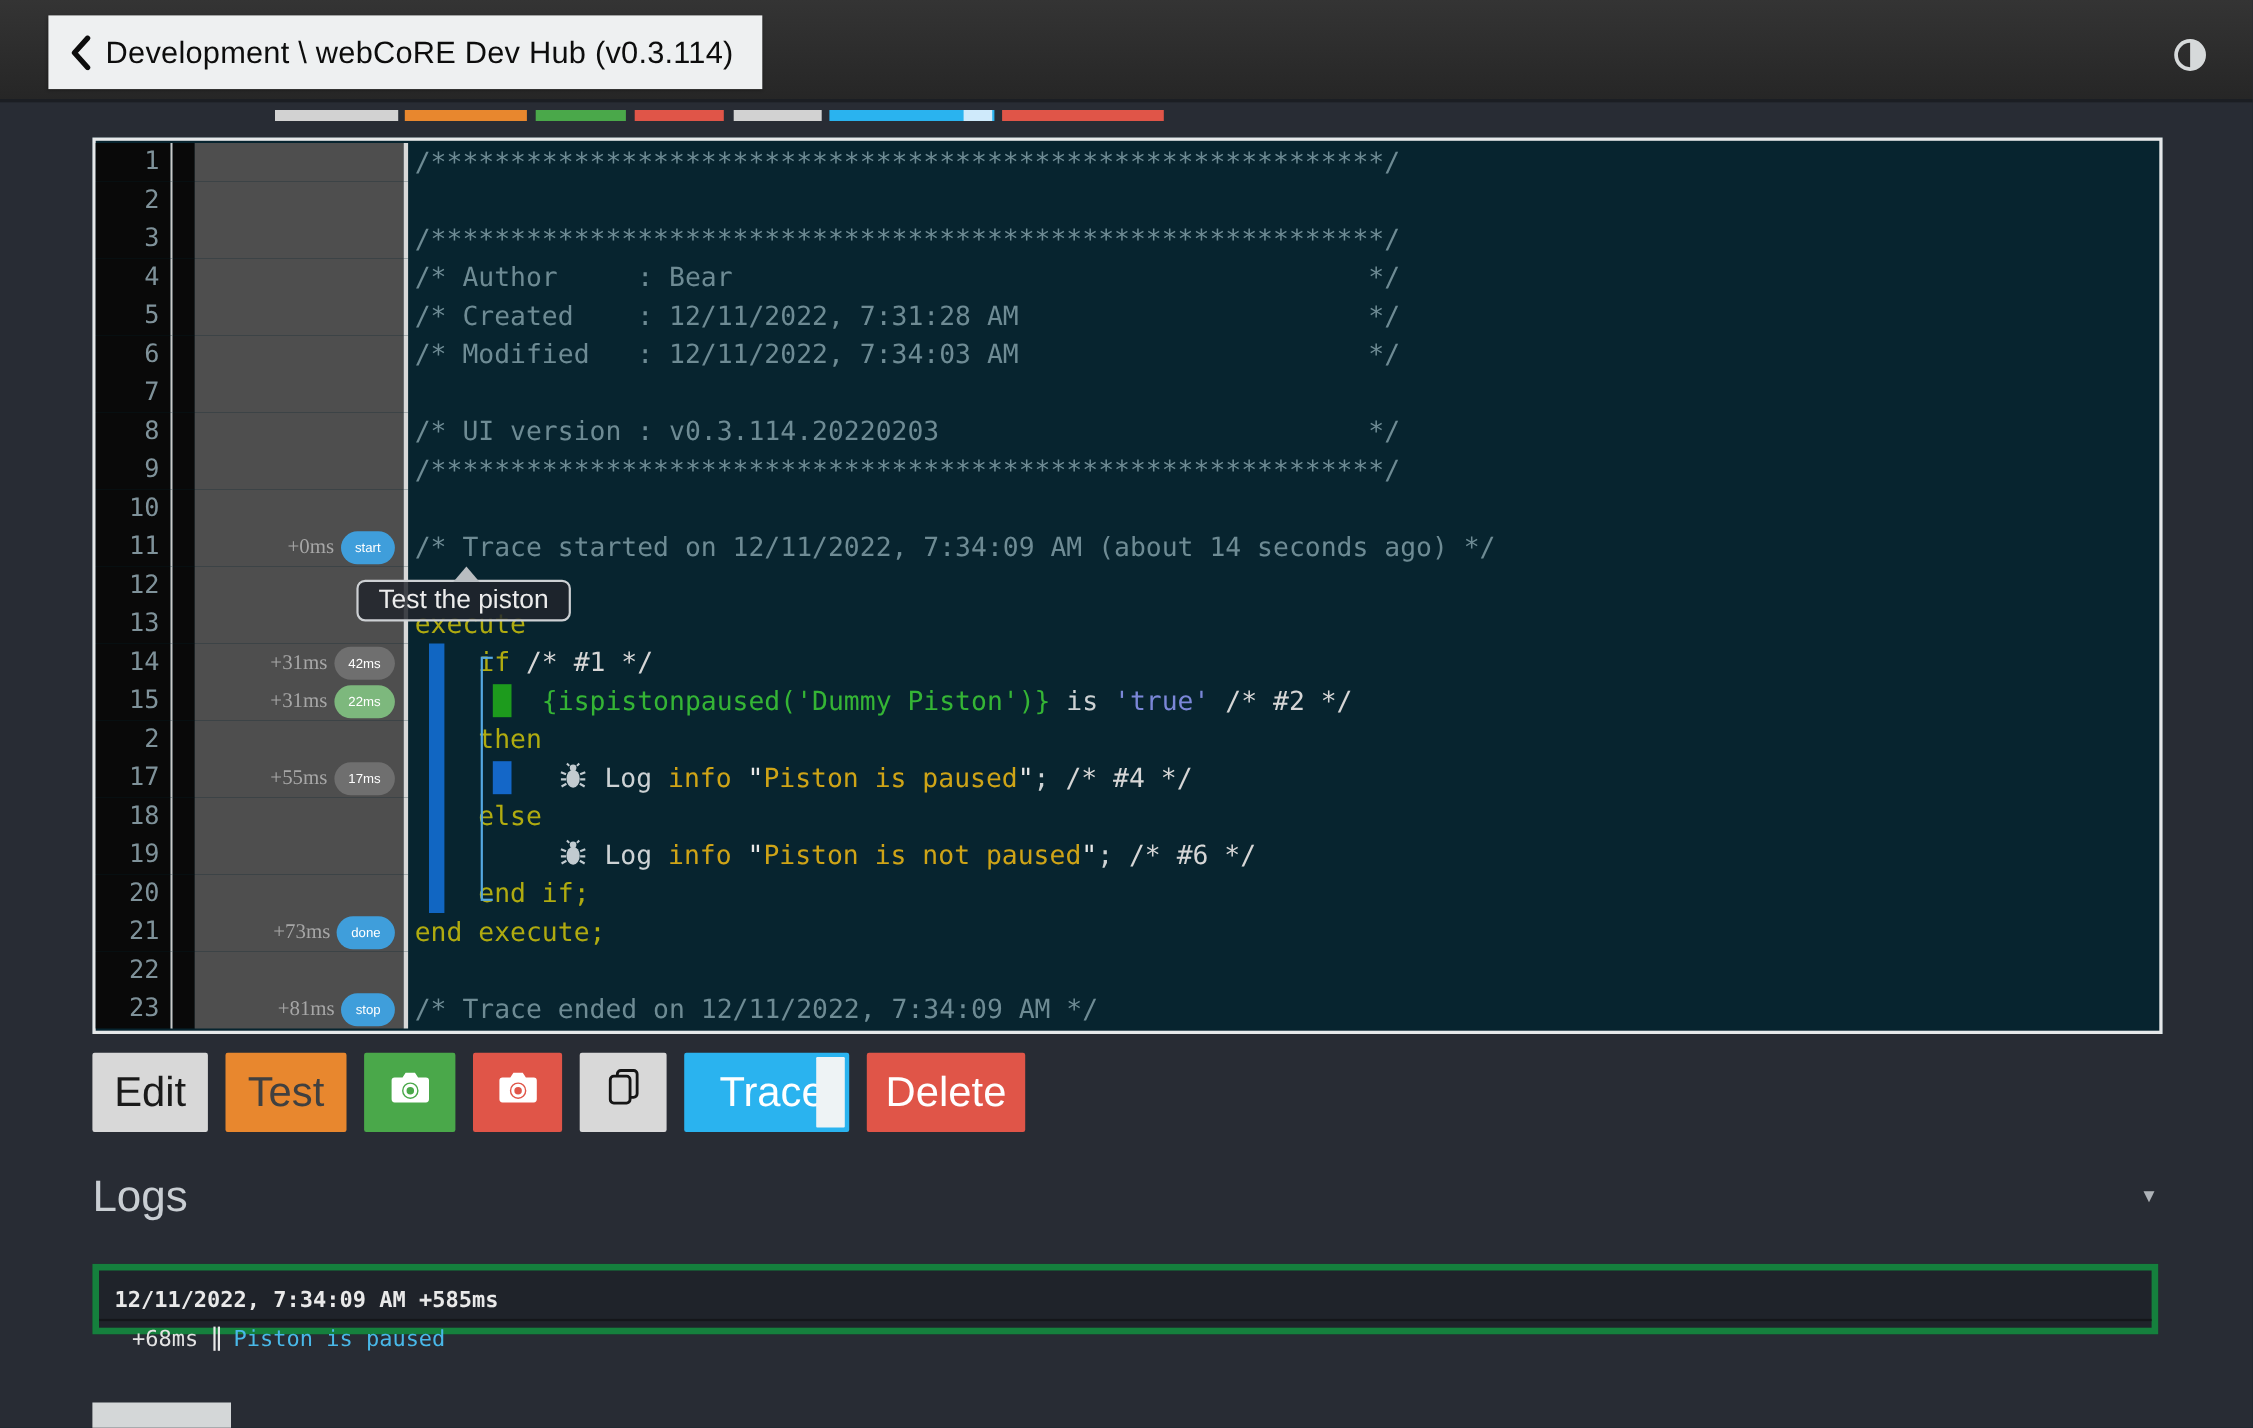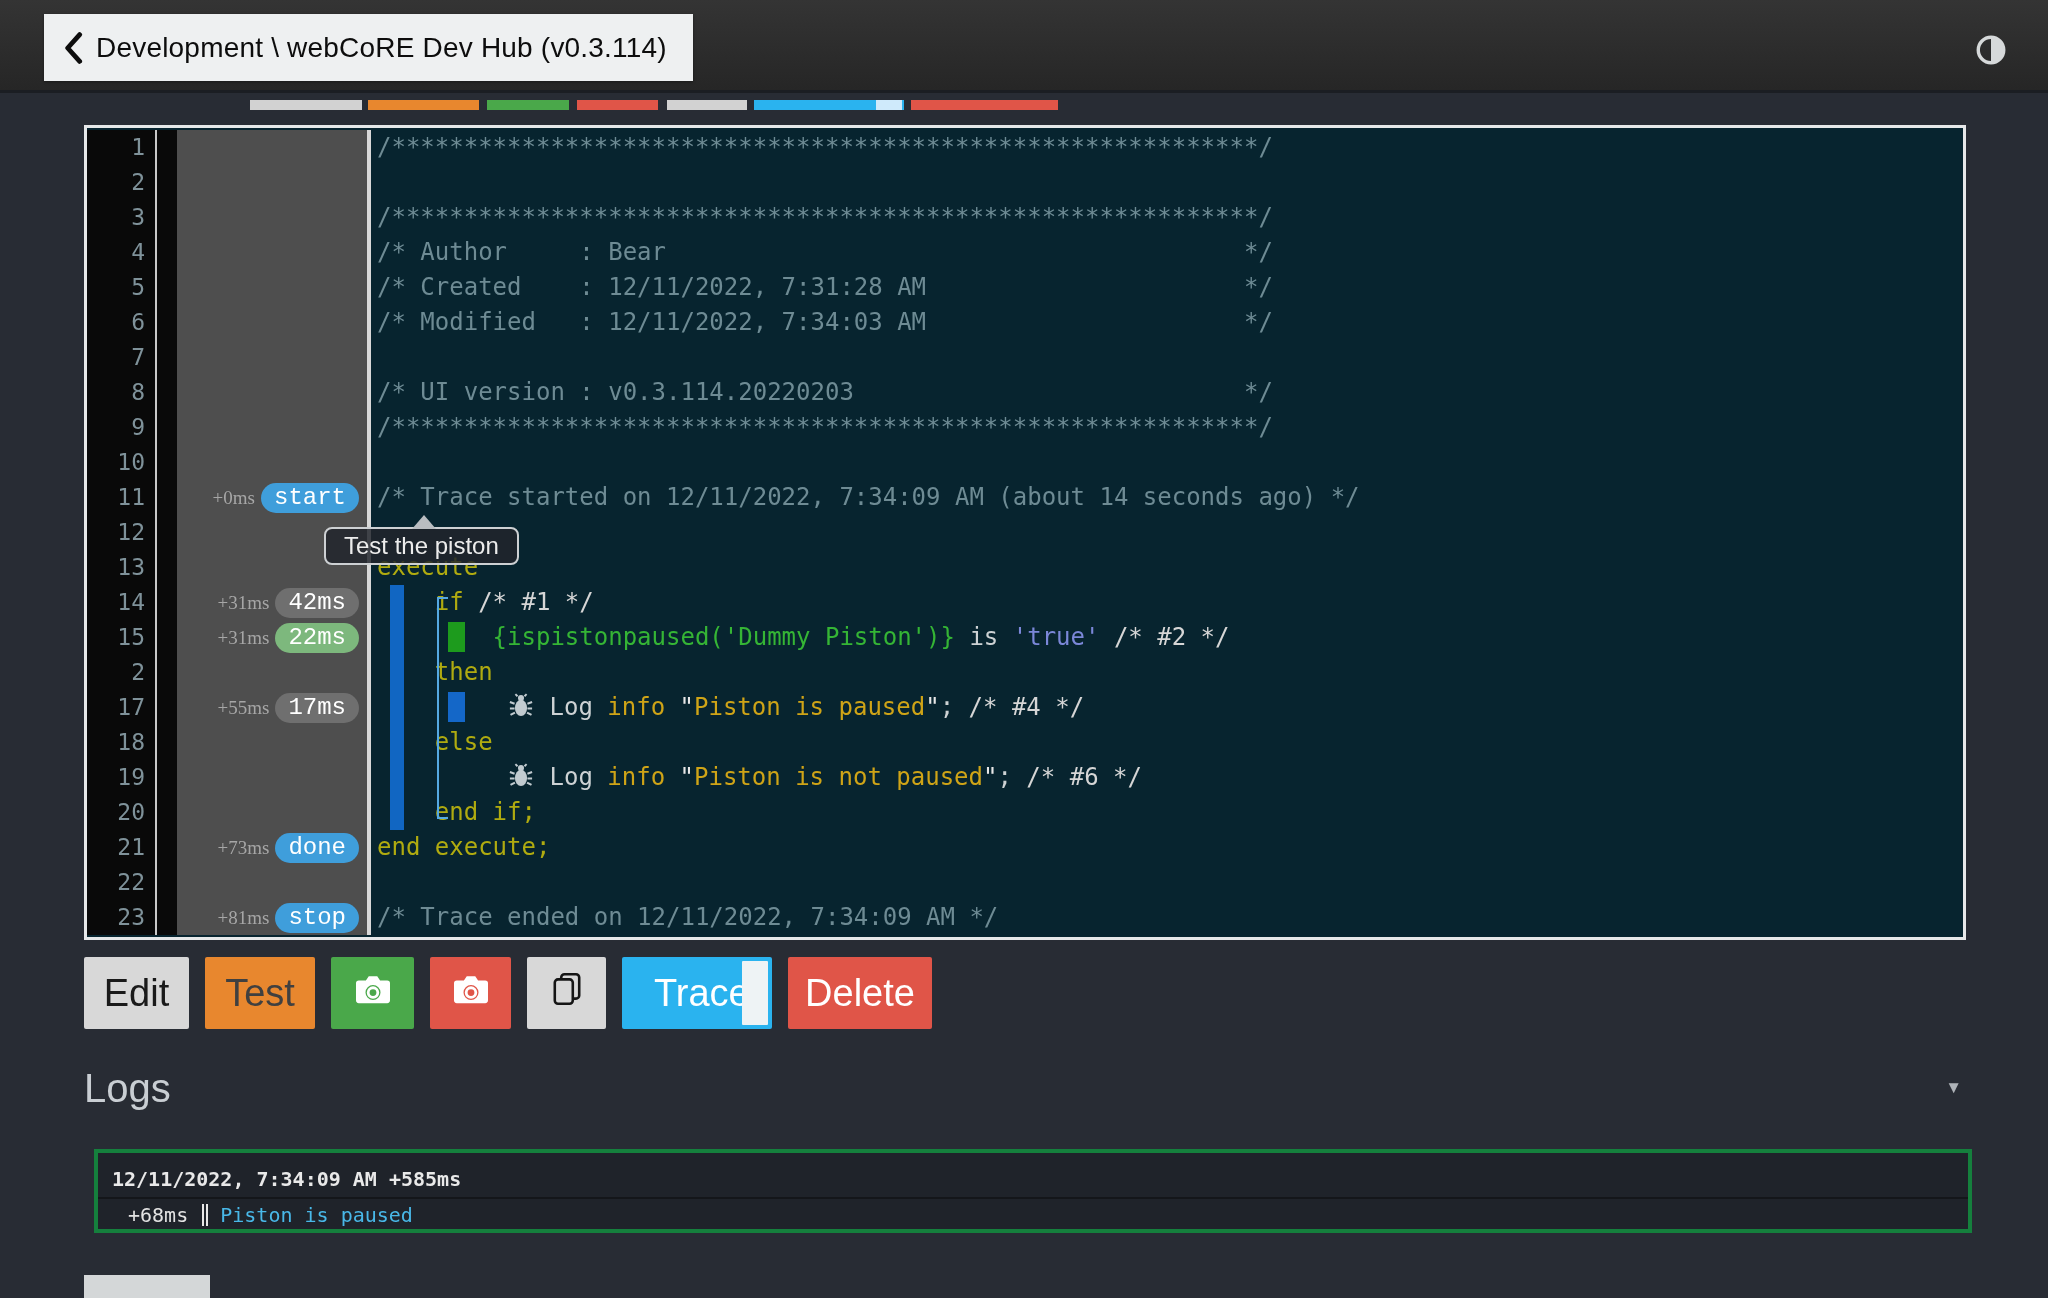--- a/index.html
+++ b/index.html
@@ -39,21 +39,21 @@
   .vr1{width:2px;background:#c9c9c9;flex:0 0 auto;}
   .gap{width:20px;background:#090909;flex:0 0 auto;}
   .trace{
     width:190px;background:#4e4e4e;flex:0 0 auto;
     display:flex;align-items:center;justify-content:flex-end;padding-right:8px;box-sizing:border-box;
   }
   .toff{font-family:Liberation Serif, serif;font-size:19px;color:#a6a6a6;}
   .pill{
     margin-left:6px;height:30px;display:inline-flex;align-items:center;
     padding:0 13px;border-radius:16px;color:#fff;
-    font-family:Liberation Mono, monospace;font-size:24px;
+    font-family:Liberation Sans, sans-serif;font-size:12px;
   }
   .pill-blue{background:#3f9edb;}
   .pill-gray{background:#6f6f6f;}
   .pill-green{background:#7db87d;}
   .vr2{width:4px;background:#d8d8d8;flex:0 0 auto;}
   .codecell{
     flex:1;white-space:pre;font-family:"DejaVu Sans Mono",monospace;
     font-size:24px;line-height:35px;padding-left:6px;position:relative;overflow:hidden;
   }
   .c-cmt{color:#6e8b94;}
@@ -90,22 +90,22 @@
   .tb-btn{
     height:72px;border:none;border-radius:2px;margin-right:16px;cursor:pointer;
     display:flex;align-items:center;justify-content:center;
     font-family:"Liberation Sans",sans-serif;font-size:38px;position:relative;
   }
   .tb-split{position:absolute;right:4px;top:4px;bottom:4px;width:26px;border-radius:1px;}
   
   .logs-heading{position:absolute;left:84px;top:1066px;font-size:40px;color:#c9ced3;font-weight:400;}
   .logs-collapse{position:absolute;right:86px;top:1078px;font-size:17px;color:#aeb3b8;cursor:pointer;}
   .log-box{
-    position:absolute;left:94px;top:1149px;width:1878px;height:84px;box-sizing:border-box;
-    border:4px solid #15803d;background:#1f232a;
+    position:absolute;left:84px;top:1149px;width:1878px;height:64px;box-sizing:border-box;
+    border:6px solid #15803d;background:#1f232a;
   }
   .log-ts{
     height:46px;display:flex;align-items:flex-end;padding:0 0 6px 14px;
     font-family:"DejaVu Sans Mono",monospace;font-size:20px;font-weight:bold;color:#e9e9e9;
     border-bottom:2px solid #14161a;box-sizing:border-box;
   }
   .log-row{
     height:32px;display:flex;align-items:center;padding-left:30px;
     font-family:"DejaVu Sans Mono",monospace;font-size:20px;color:#e3e3e3;
   }

